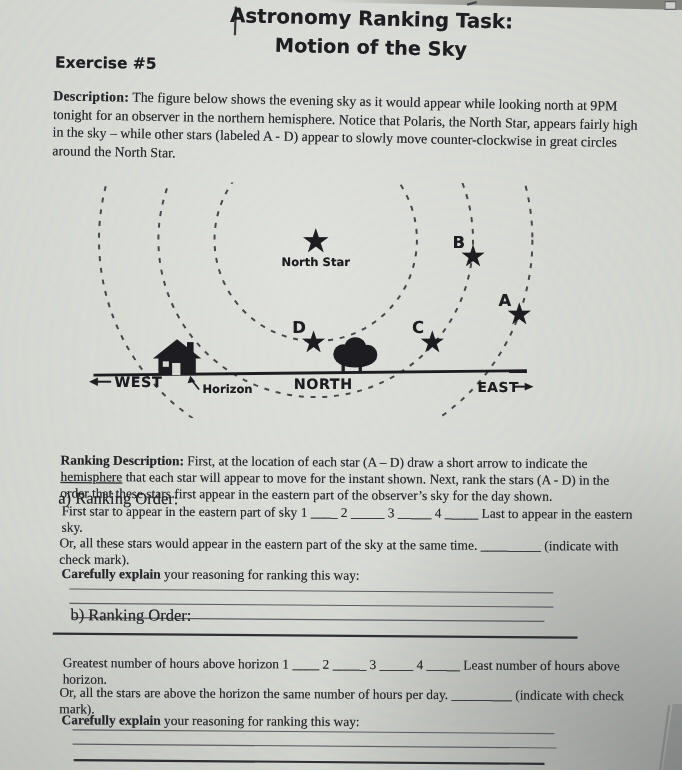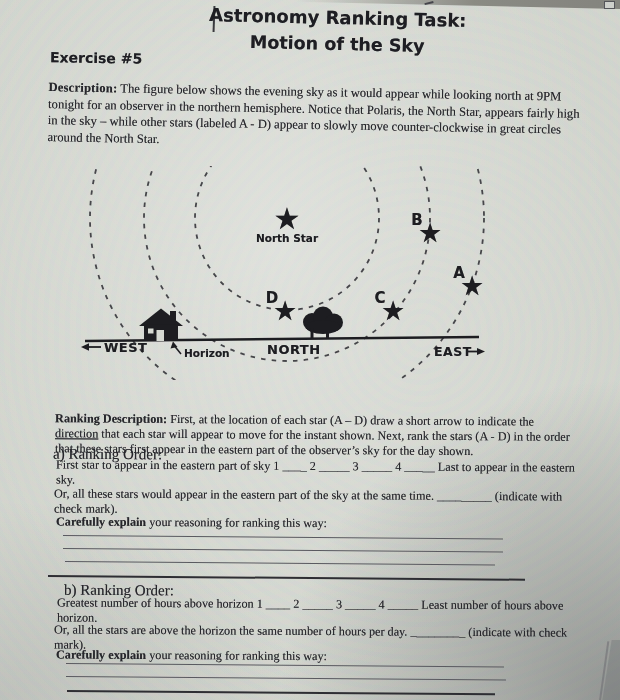--- a/index.html
+++ b/index.html
@@ -39,21 +39,21 @@
   .exercise{position:absolute;left:50px;top:50px;font-weight:bold;font-size:14px;transform:rotate(.8deg);color:#1e1e23;}
 
   .desc{position:absolute;left:48px;top:71px;width:533px;font-size:12.6px;line-height:16.6px;transform:rotate(1.05deg);}
   .desc b{letter-spacing:.2px;}
 
   .diagram{position:absolute;left:60px;top:166px;width:460px;height:214px;}
 
   .instr{position:absolute;left:55px;top:401px;width:525px;font-size:12.2px;line-height:14.9px;transform:rotate(.4deg);}
   .sec-head{position:absolute;font-weight:normal;font-size:15px;transform:rotate(.35deg);}
   .sa-head{left:53px;top:446px;}
-  .sb-head{left:52px;top:582px;padding-left:12px;}
+  .sb-head{left:52px;top:552px;padding-left:12px;}
   .para{position:absolute;font-size:12.2px;line-height:14.6px;transform:rotate(.35deg);}
   .sa-rank{left:56px;top:459px;width:522px;}
   .sa-alt{left:54px;top:488px;width:522px;}
   .sa-explain{left:56px;top:516px;width:522px;}
   .sb-rank{left:57px;top:597px;width:516px;}
   .sb-alt{left:54px;top:624px;width:516px;}
   .sb-explain{left:56px;top:649px;width:516px;}
 
   .rule{position:absolute;height:0;border-bottom:1.3px solid #5a5a60;transform:rotate(.45deg);transform-origin:left center;}
   .rule.heavy{border-bottom:2.2px solid #2e2e33;}
@@ -117,21 +117,21 @@
         <polygon points="21,181 29,177.2 29,184.8" fill="#1d1d21"></polygon>
         <text x="207" y="188" font-family="&quot;DejaVu Sans&quot;, sans-serif" font-size="13" font-weight="bold" letter-spacing=".5" fill="#1d1d21">NORTH</text>
         <text x="374" y="190" font-family="&quot;DejaVu Sans&quot;, sans-serif" font-size="12.5" font-weight="bold" letter-spacing=".5" fill="#1d1d21">EAST</text>
         <line x1="408" y1="185.5" x2="420" y2="185.5" stroke="#1d1d21" stroke-width="1.8"></line>
         <polygon points="425,185.5 417,182 417,189" fill="#1d1d21"></polygon>
         <text x="124" y="191" font-family="&quot;DejaVu Sans&quot;, sans-serif" font-size="10.5" font-weight="600" fill="#1d1d21">Horizon</text>
         <line x1="121" y1="188" x2="114.5" y2="180" stroke="#1d1d21" stroke-width="1.5"></line>
         <polygon points="113,175.5 110.5,182.5 117.5,181" fill="#1d1d21"></polygon>
       </svg></div>
 
-  <p class="instr"><b>Ranking Description:</b><span> First, at the location of each star (A – D) draw a short arrow to indicate the </span><u>direction</u><span> that each star will appear to move for the instant shown. Next, rank the stars (A - D) in the order that these stars first appear in the eastern part of the observer’s sky for the day shown.</span></p>
+  <p class="instr"><b>Ranking Description:</b><span> First, at the location of each star (A – D) draw a short arrow to indicate the </span><u>hemisphere</u><span> that each star will appear to move for the instant shown. Next, rank the stars (A - D) in the order that these stars first appear in the eastern part of the observer’s sky for the day shown.</span></p>
 
   <div class="sec-head sa-head">a) Ranking Order:</div>
   <div class="para sa-rank">First star to appear in the eastern part of sky 1 ____ 2 _____ 3 _____ 4 _____ Last to appear in the eastern sky.</div>
   <div class="para sa-alt">Or, all these stars would appear in the eastern part of the sky at the same time. _________ (indicate with check mark).</div>
   <div class="para sa-explain"><b>Carefully explain</b><span> your reasoning for ranking this way:</span></div>
   <div class="rule ra1"></div>
   <div class="rule ra2"></div>
   <div class="rule ra3"></div>
   <div class="rule heavy divider"></div>
 

